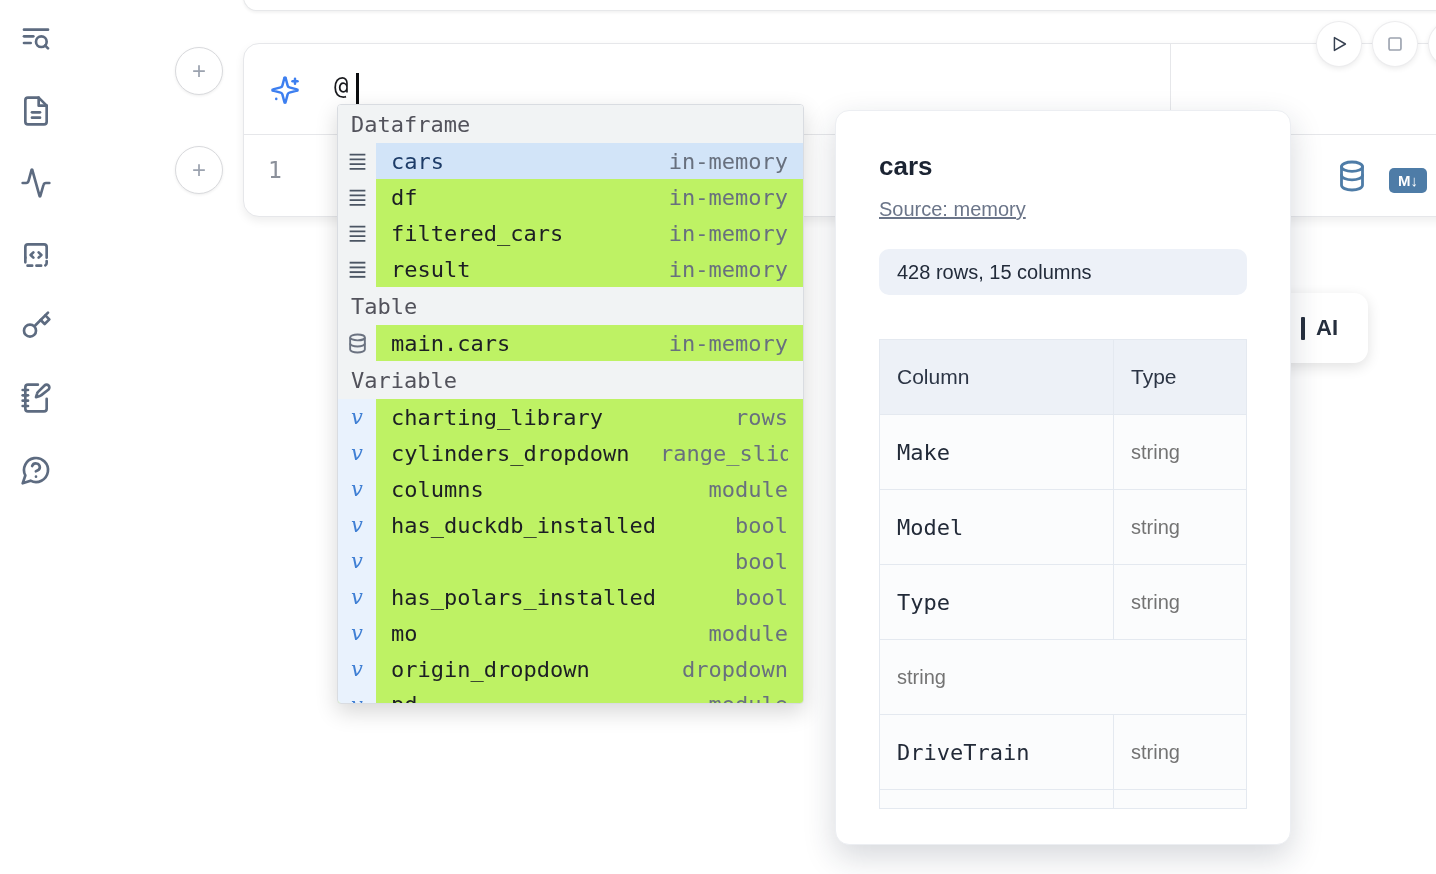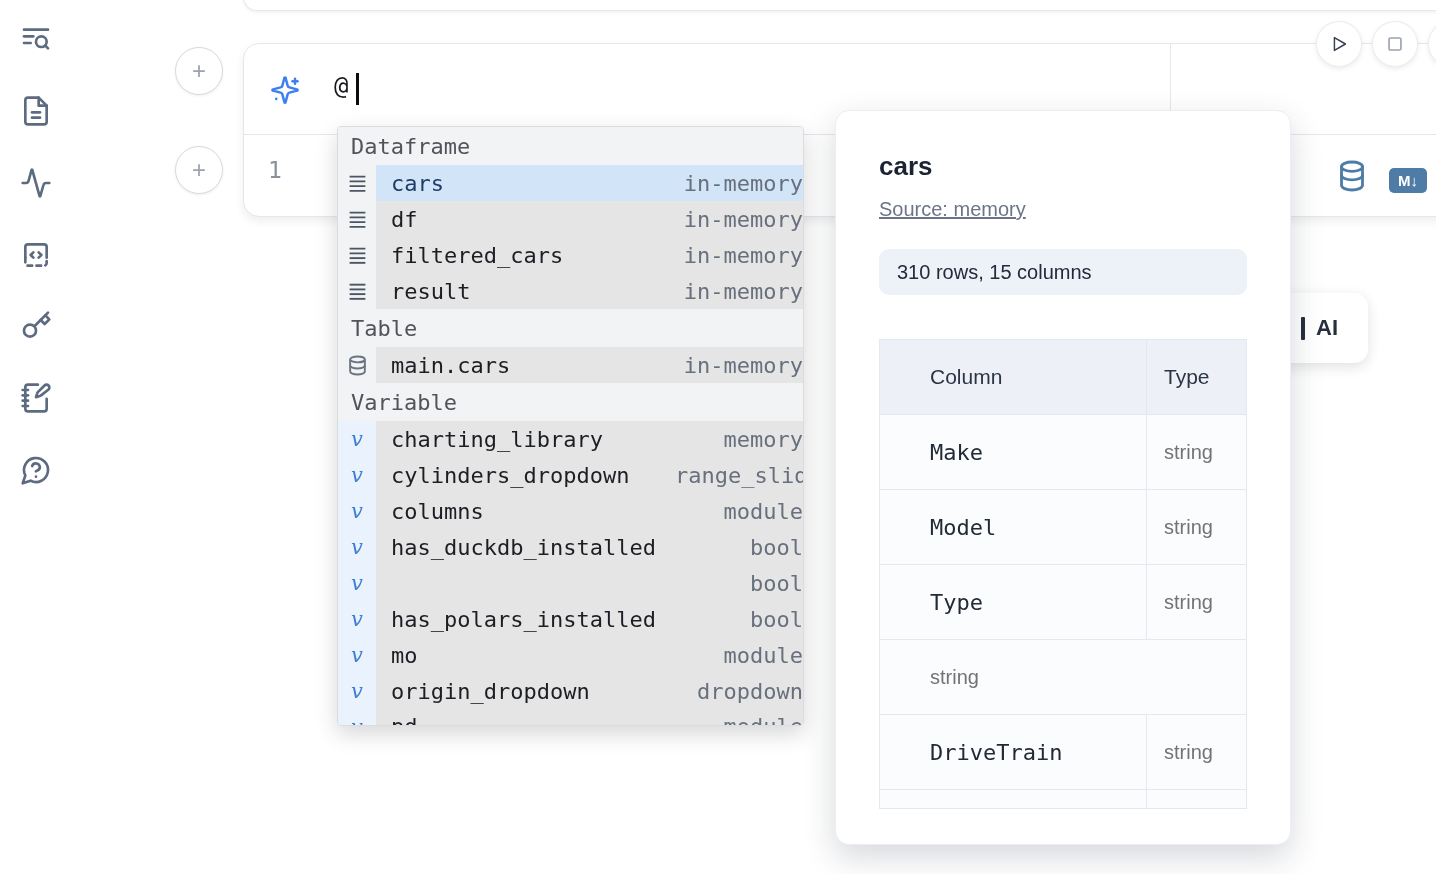--- a/index.html
+++ b/index.html
@@ -56,50 +56,50 @@
   
   .ai-card{position:absolute;left:1150px;top:293px;width:218px;height:70px;background:#fff;
     border-radius:14px;box-shadow:0 4px 14px rgba(0,0,0,.12);z-index:3;
     display:flex;align-items:center;justify-content:flex-end;padding-right:30px;
     box-sizing:border-box;cursor:pointer;}
   .ai-card .stem{display:inline-block;width:4px;height:23px;background:#262f3e;
     border-radius:1px;margin-right:11px;}
   .ai-card .lbl{font-size:22px;font-weight:bold;color:#262f3e;}
 
   
-  .ac{position:absolute;left:337px;top:126px;width:467px;height:600px;background:#fff;
+  .ac{position:absolute;left:337px;top:104px;width:467px;height:600px;background:#fff;
     border:1px solid #d9dce1;border-radius:4px;box-sizing:border-box;overflow:hidden;
     box-shadow:0 8px 22px rgba(0,0,0,.16);z-index:5;font-size:22px;}
   .ac-header{height:38px;background:#f1f3f4;color:#52525b;display:flex;align-items:center;
     padding-left:13px;font-family:"DejaVu Sans Mono",monospace;}
-  .ac-row{height:36px;display:flex;align-items:center;background:#e5e5e5;cursor:pointer;
+  .ac-row{height:36px;display:flex;align-items:center;background:#bef264;cursor:pointer;
     font-family:"DejaVu Sans Mono",monospace;white-space:nowrap;}
   .ac-row.selected{background:#d2e4f8;}
   .ac-row.selected .ac-name{color:#1d3c68;}
   .ac-gutter{width:38px;height:36px;flex:0 0 38px;display:flex;align-items:center;
     justify-content:center;background:#f1f3f4;}
   .ac-row.kind-variable .ac-gutter{background:#e9f2fd;}
   .ac-gutter svg{width:21px;height:21px;stroke:#4b5563;stroke-width:1.8;fill:none;}
   .ac-gutter .vsym{font-family:"DejaVu Serif",serif;font-style:italic;font-size:21px;
     color:#3f7fd4;line-height:1;}
   .ac-name{margin-left:15px;color:#1c1e24;}
-  .ac-type{margin-left:auto;color:#68707e;overflow:hidden;}
+  .ac-type{margin-left:auto;margin-right:15px;color:#68707e;overflow:hidden;}
   .ac-row.partial{height:18px;overflow:hidden;align-items:flex-start;}
   .ac-row.partial .ac-gutter,.ac-row.partial .ac-name,.ac-row.partial .ac-type{line-height:36px;height:36px;}
 
   
   .panel{position:absolute;left:835px;top:110px;width:456px;height:735px;background:#fff;
     border:1px solid #eceef2;border-radius:14px;box-sizing:border-box;
     box-shadow:0 12px 32px rgba(30,41,59,.18);z-index:8;padding:0 43px;overflow:hidden;}
   .panel-title{margin-top:40px;font-size:26px;font-weight:bold;color:#1b2332;}
   .panel-source{margin-top:16px;font-size:20px;color:#6b7589;text-decoration:underline;}
   .panel-pill{margin-top:28px;height:46px;background:#edf1f8;border-radius:10px;
     display:flex;align-items:center;padding-left:18px;font-size:20px;color:#222b3a;}
   .ptable{margin-top:44px;border:1px solid #e4e9f0;border-bottom:none;}
-  .ptr{display:flex;height:74px;border-bottom:1px solid #e4e9f0;background:#fbfcfd;padding-left:33px;}
+  .ptr{display:flex;height:74px;border-bottom:1px solid #e4e9f0;background:#fbfcfd;}
   .ptr.head{background:#edf1f7;}
   .ptd{display:flex;align-items:center;padding-left:17px;box-sizing:border-box;}
   .ptd.c1{width:234px;border-right:1px solid #e4e9f0;}
   .ptd.c2{flex:1;}
   .ptr.head .ptd{font-size:21px;color:#2c3545;font-family:"Liberation Sans",sans-serif;}
   .ptr .col-name{font-family:"DejaVu Sans Mono",monospace;font-size:22px;color:#222a38;}
   .ptr .col-type{font-size:20px;color:#737373;}
   .ptr.partial{height:18px;}
 </style>
 </head>
@@ -260,21 +260,21 @@
         </span>
         <span class="ac-name">main.cars</span>
         <span class="ac-type">in-memory</span>
       </div>
       <div class="ac-header">Variable</div>
       <div class="ac-row kind-variable">
         <span class="ac-gutter">
           <span class="vsym">v</span>
         </span>
         <span class="ac-name">charting_library</span>
-        <span class="ac-type">memory</span>
+        <span class="ac-type">rows</span>
       </div>
       <div class="ac-row kind-variable">
         <span class="ac-gutter">
           <span class="vsym">v</span>
         </span>
         <span class="ac-name">cylinders_dropdown</span>
         <span class="ac-type" style="max-width: 128px;">range_slider</span>
       </div>
       <div class="ac-row kind-variable">
         <span class="ac-gutter">
@@ -323,21 +323,21 @@
         </span>
         <span class="ac-name">pd</span>
         <span class="ac-type">module</span>
       </div>
     </div>
 </div>
 
 <div class="panel">
   <div class="panel-title">cars</div>
   <div class="panel-source">Source: memory</div>
-  <div class="panel-pill">310 rows, 15 columns</div>
+  <div class="panel-pill">428 rows, 15 columns</div>
   <div class="ptable">
       <div class="ptr head">
         <div class="ptd c1">
           <span class="">Column</span>
         </div>
         <div class="ptd c2">
           <span class="">Type</span>
         </div>
       </div>
       <div class="ptr body">

